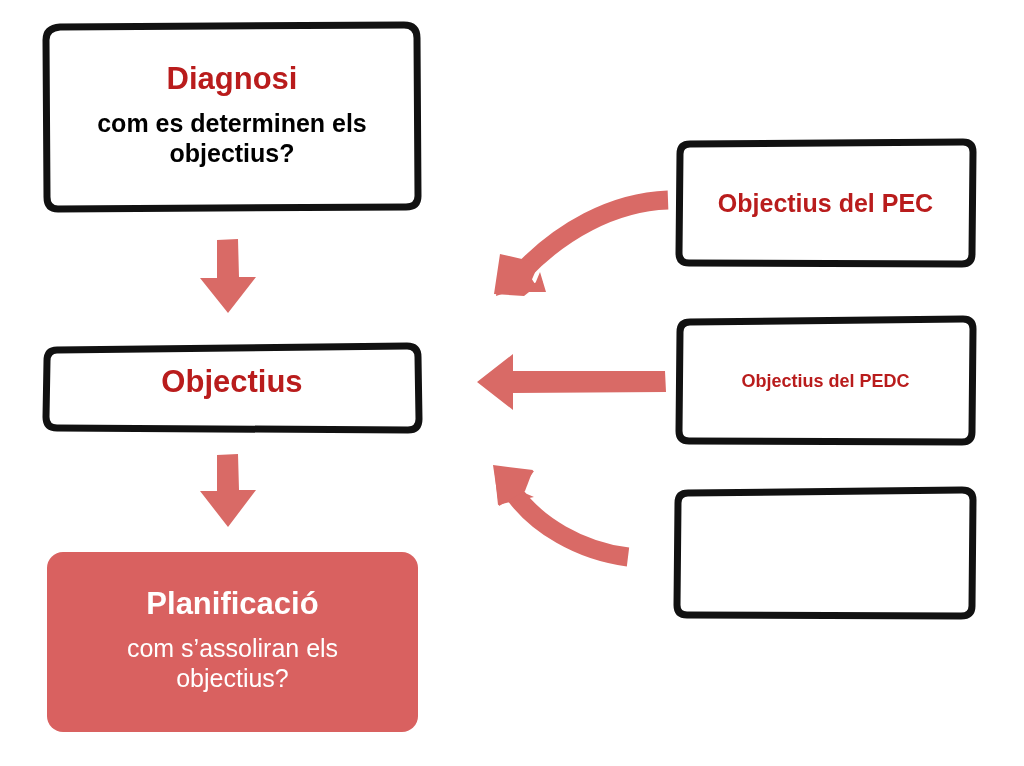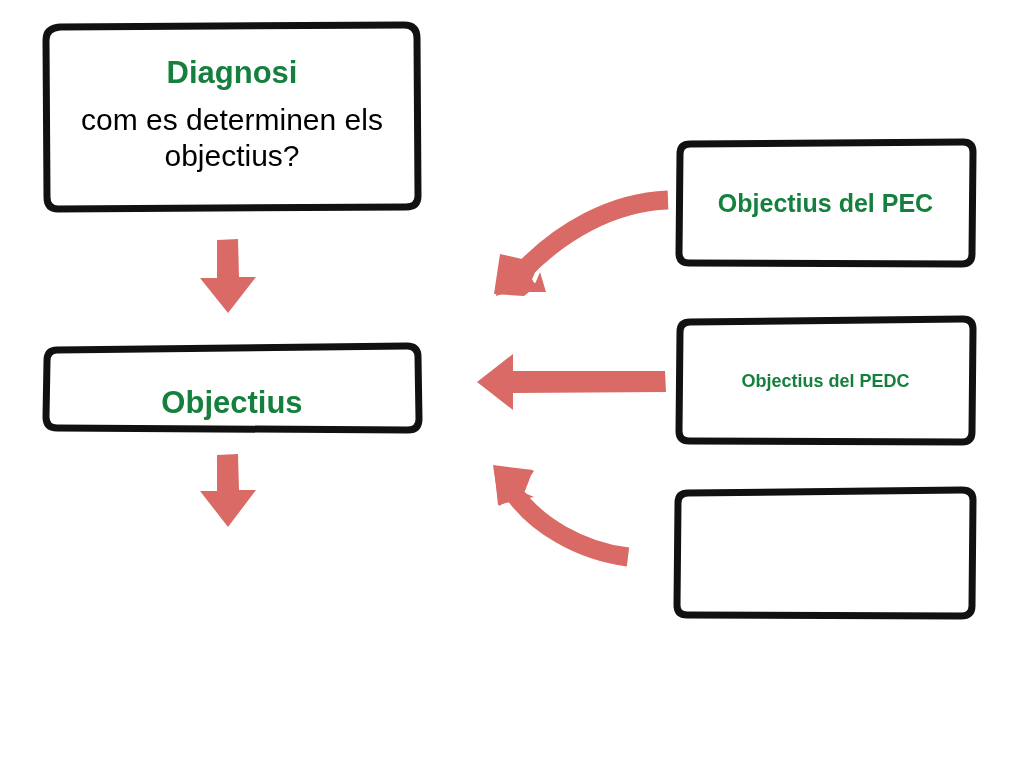--- a/index.html
+++ b/index.html
@@ -22,21 +22,21 @@
     position: absolute;
     box-sizing: border-box;
     display: flex;
     flex-direction: column;
     align-items: center;
     justify-content: center;
     text-align: center;
   }
   .node .title {
     font-weight: bold;
-    color: #15803d;
+    color: #b91c1c;
     line-height: 1.12;
   }
   .node .sub {
     font-weight: normal;
     color: #000000;
     line-height: 1.2;
   }
   .node-accent .title,
   .node-accent .sub {
     color: #ffffff;
@@ -51,24 +51,24 @@
     height: 766px;
     pointer-events: none;
   }
 
   
   #node-diagnosi {
     left: 46px;  top: 26px;  width: 372px; height: 182px;
     padding: 6px 26px 10px 26px;
   }
   #node-diagnosi .title { font-size: 31px; margin-bottom: 12px; }
-  #node-diagnosi .sub   { font-size: 30px; }
+  #node-diagnosi .sub   { font-size: 25px; font-weight: bold; }
 
   #node-objectius {
-    left: 46px;  top: 361px; width: 372px; height: 84px;
+    left: 46px;  top: 340px; width: 372px; height: 84px;
     padding: 0 24px;
   }
   #node-objectius .title { font-size: 31px; }
 
   #node-planificacio {
     left: 47px;  top: 552px; width: 371px; height: 180px;
     background: #d96160;
     border-radius: 16px;
     padding: 6px 26px 10px 26px;
   }
@@ -137,20 +137,24 @@
 
   <div class="node" id="node-diagnosi">
     <div class="title">Diagnosi</div>
     <div class="sub">com es determinen els objectius?</div>
   </div>
 
   <div class="node" id="node-objectius">
     <div class="title">Objectius</div>
   </div>
 
+  <div class="node node-accent" id="node-planificacio">
+    <div class="title">Planificació</div>
+    <div class="sub">com s’assoliran els objectius?</div>
+  </div>
 
   <div class="node" id="node-pec">
     <div class="title">Objectius del PEC</div>
   </div>
 
   <div class="node" id="node-pedc">
     <div class="title">Objectius del PEDC</div>
   </div>
 
 

